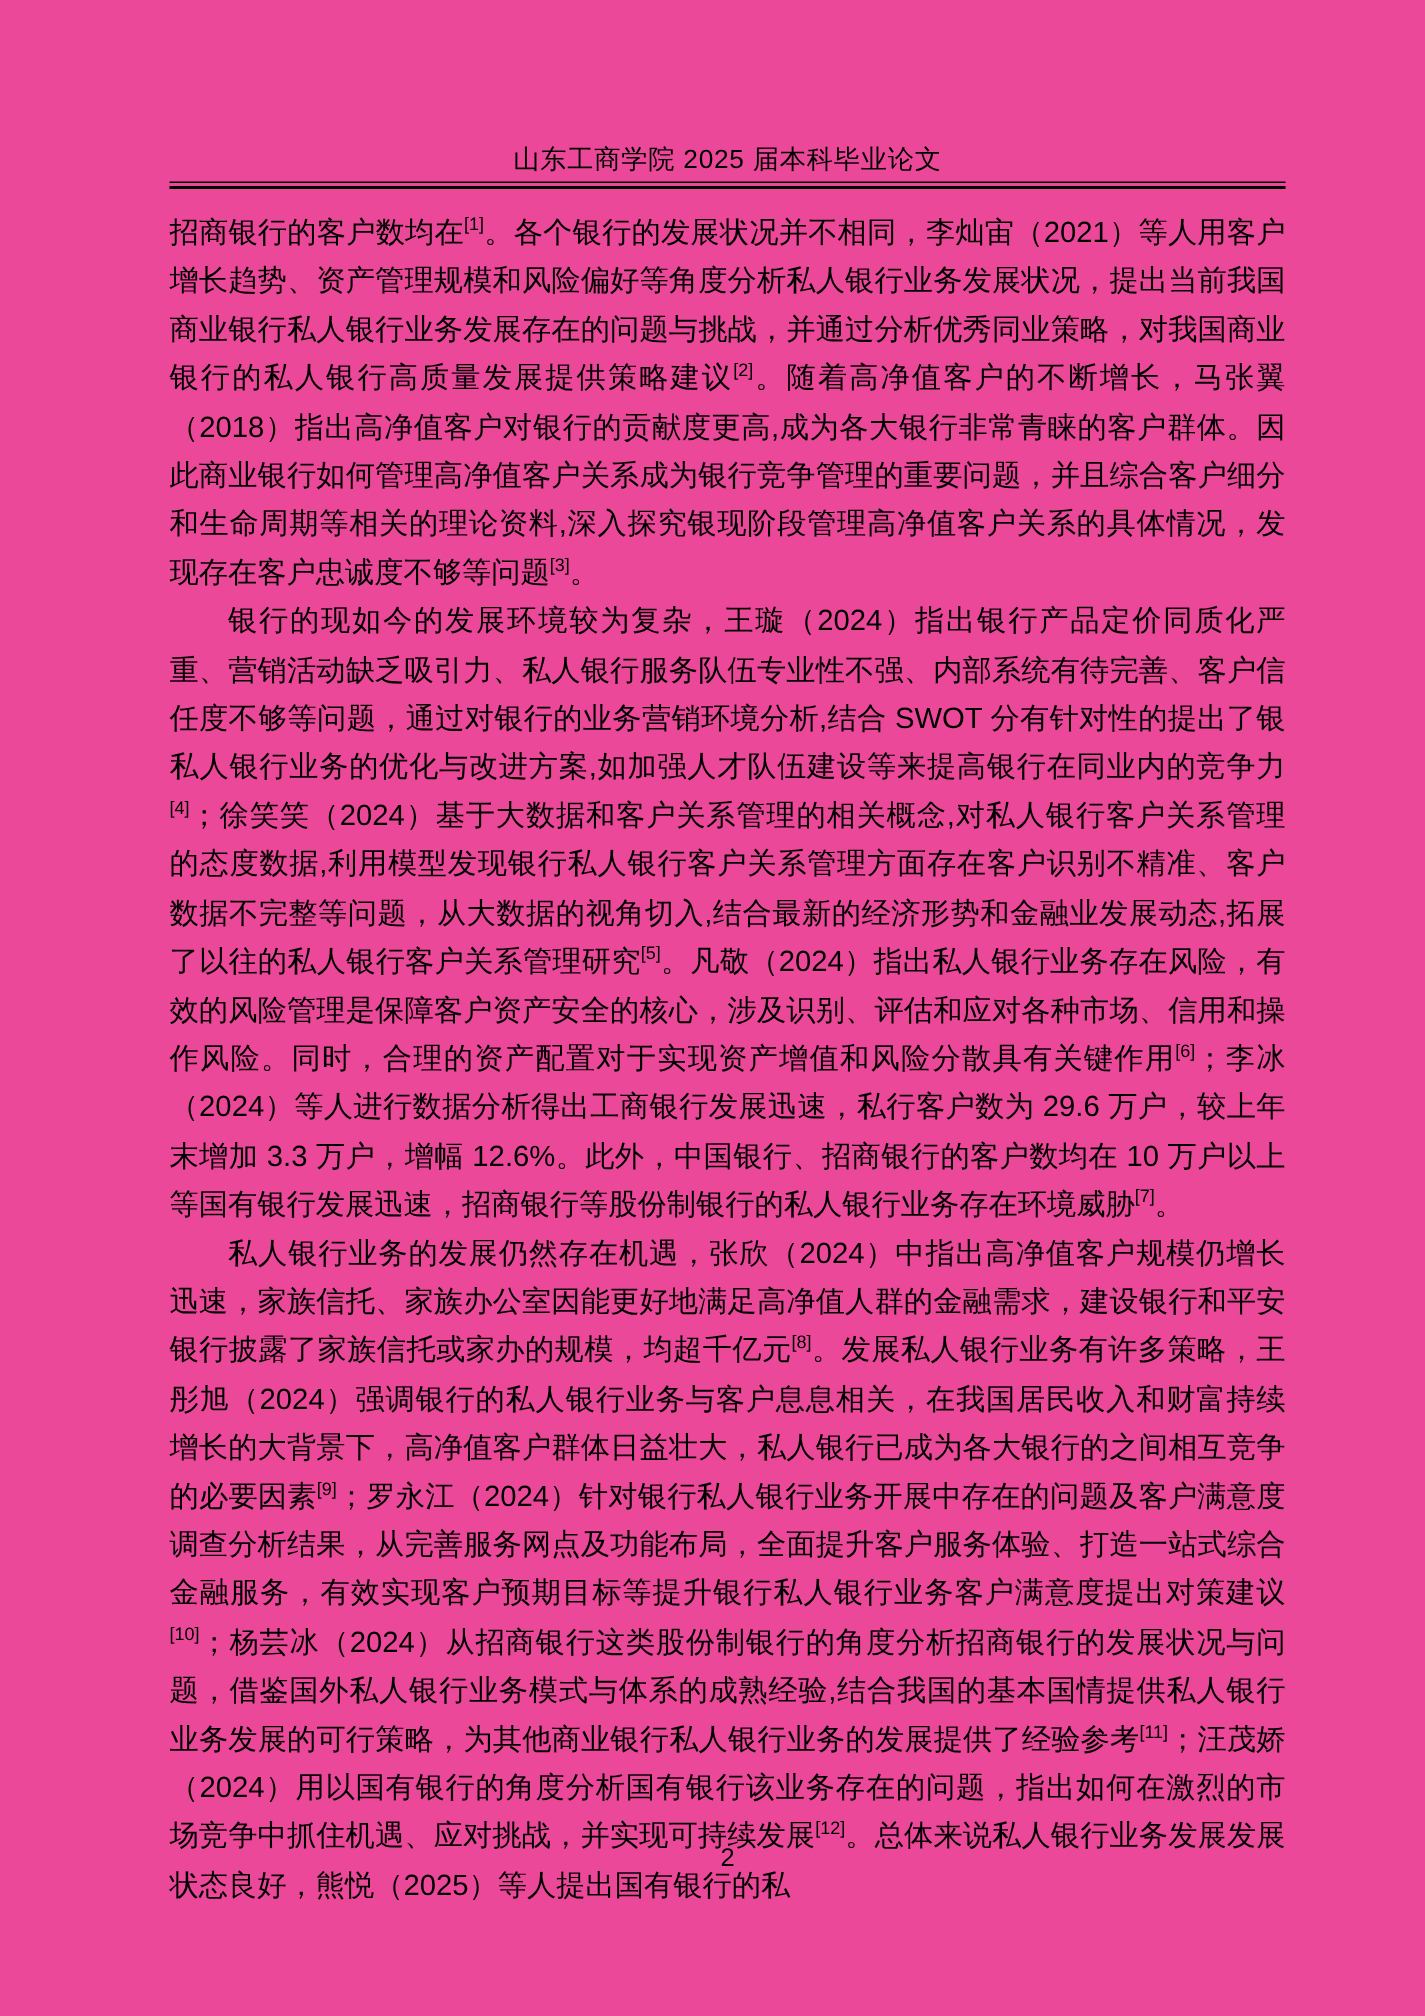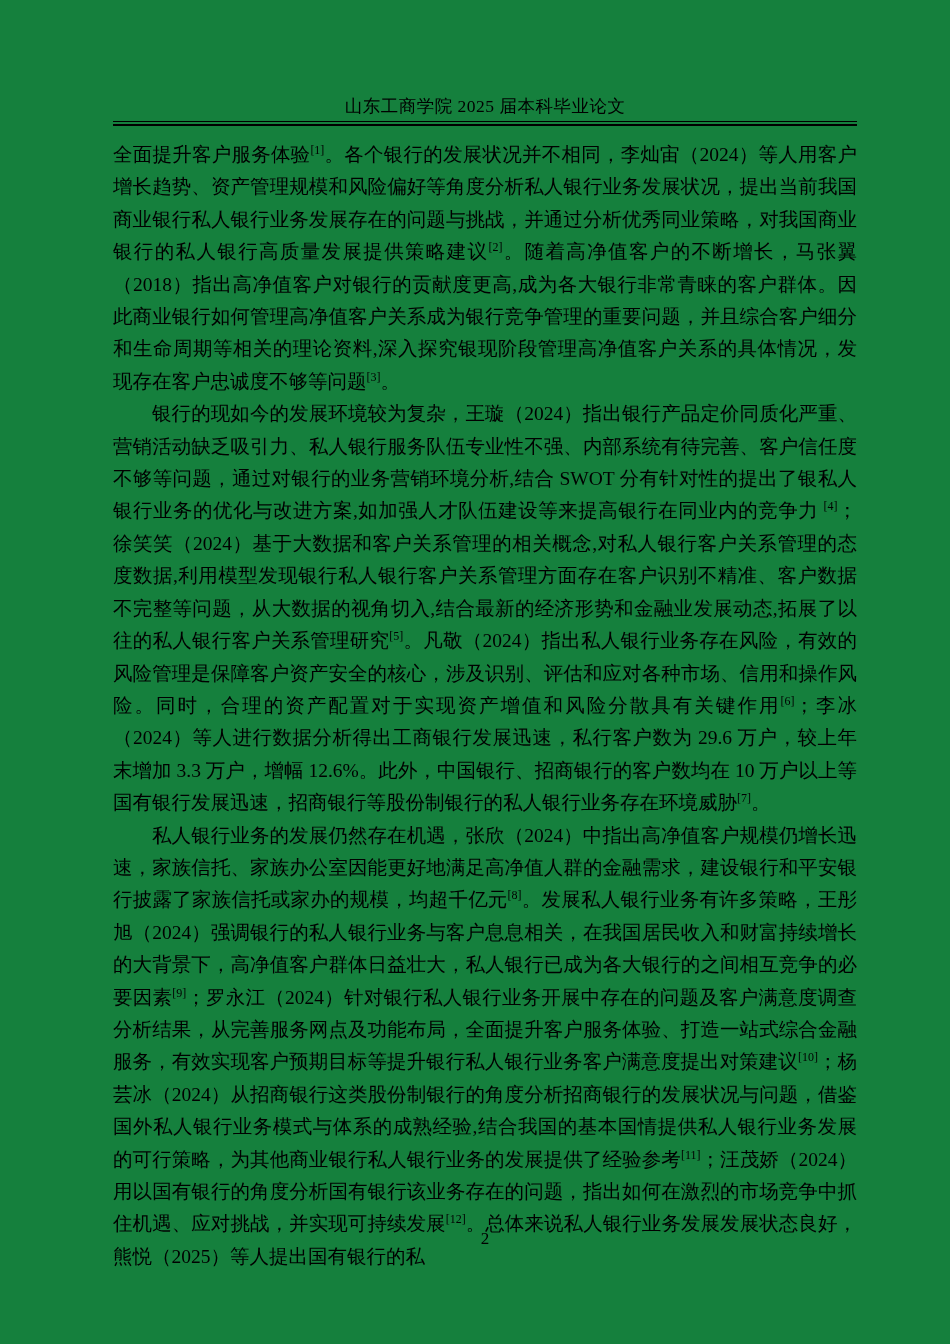--- a/index.html
+++ b/index.html
@@ -4,22 +4,22 @@
 <style>
   html, body {
     margin: 0;
     padding: 0;
     background: #ffffff;
   }
   .page {
     position: relative;
     width: 950px;
     height: 1344px;
-    background: #15803d;
-    font-family: Liberation Serif, serif;
+    background: #ec4899;
+    font-family: Liberation Sans, sans-serif;
     color: #000000;
     overflow: hidden;
   }
   .header {
     position: absolute;
     top: 0;
     left: 113px;
     width: 744px;
   }
   .header-title {
@@ -87,20 +87,20 @@
 
   <div class="header">
     <div class="header-title">山东工商学院 2025 届本科毕业论文</div>
     <div class="header-rule">
       <div class="rule-thin"></div>
       <div class="rule-thick"></div>
     </div>
   </div>
 
   <div class="body-text" id="paragraphs">
-      <p class=""><span>全面提升客户服务体验</span><sup>[1]</sup><span>。各个银行的发展状况并不相同，李灿宙（2024）等人用客户增长趋势、资产管理规模和风险偏好等角度分析私人银行业务发展状况，提出当前我国商业银行私人银行业务发展存在的问题与挑战，并通过分析优秀同业策略，对我国商业银行的私人银行高质量发展提供策略建议</span><sup>[2]</sup><span>。随着高净值客户的不断增长，马张翼（2018）指出高净值客户对银行的贡献度更高,成为各大银行非常青睐的客户群体。因此商业银行如何管理高净值客户关系成为银行竞争管理的重要问题，并且综合客户细分和生命周期等相关的理论资料,深入探究银现阶段管理高净值客户关系的具体情况，发现存在客户忠诚度不够等问题</span><sup>[3]</sup><span>。</span></p>
+      <p class=""><span>招商银行的客户数均在</span><sup>[1]</sup><span>。各个银行的发展状况并不相同，李灿宙（2021）等人用客户增长趋势、资产管理规模和风险偏好等角度分析私人银行业务发展状况，提出当前我国商业银行私人银行业务发展存在的问题与挑战，并通过分析优秀同业策略，对我国商业银行的私人银行高质量发展提供策略建议</span><sup>[2]</sup><span>。随着高净值客户的不断增长，马张翼（2018）指出高净值客户对银行的贡献度更高,成为各大银行非常青睐的客户群体。因此商业银行如何管理高净值客户关系成为银行竞争管理的重要问题，并且综合客户细分和生命周期等相关的理论资料,深入探究银现阶段管理高净值客户关系的具体情况，发现存在客户忠诚度不够等问题</span><sup>[3]</sup><span>。</span></p>
       <p class="indent"><span>银行的现如今的发展环境较为复杂，王璇（2024）指出银行产品定价同质化严重、营销活动缺乏吸引力、私人银行服务队伍专业性不强、内部系统有待完善、客户信任度不够等问题，通过对银行的业务营销环境分析,结合 SWOT 分有针对性的提出了银私人银行业务的优化与改进方案,如加强人才队伍建设等来提高银行在同业内的竞争力 </span><sup>[4]</sup><span>；徐笑笑（2024）基于大数据和客户关系管理的相关概念,对私人银行客户关系管理的态度数据,利用模型发现银行私人银行客户关系管理方面存在客户识别不精准、客户数据不完整等问题，从大数据的视角切入,结合最新的经济形势和金融业发展动态,拓展了以往的私人银行客户关系管理研究</span><sup>[5]</sup><span>。凡敬（2024）指出私人银行业务存在风险，有效的风险管理是保障客户资产安全的核心，涉及识别、评估和应对各种市场、信用和操作风险。同时，合理的资产配置对于实现资产增值和风险分散具有关键作用</span><sup>[6]</sup><span>；李冰（2024）等人进行数据分析得出工商银行发展迅速，私行客户数为 29.6 万户，较上年末增加 3.3 万户，增幅 12.6%。此外，中国银行、招商银行的客户数均在 10 万户以上等国有银行发展迅速，招商银行等股份制银行的私人银行业务存在环境威胁</span><sup>[7]</sup><span>。</span></p>
       <p class="indent"><span>私人银行业务的发展仍然存在机遇，张欣（2024）中指出高净值客户规模仍增长迅速，家族信托、家族办公室因能更好地满足高净值人群的金融需求，建设银行和平安银行披露了家族信托或家办的规模，均超千亿元</span><sup>[8]</sup><span>。发展私人银行业务有许多策略，王彤旭（2024）强调银行的私人银行业务与客户息息相关，在我国居民收入和财富持续增长的大背景下，高净值客户群体日益壮大，私人银行已成为各大银行的之间相互竞争的必要因素</span><sup>[9]</sup><span>；罗永江（2024）针对银行私人银行业务开展中存在的问题及客户满意度调查分析结果，从完善服务网点及功能布局，全面提升客户服务体验、打造一站式综合金融服务，有效实现客户预期目标等提升银行私人银行业务客户满意度提出对策建议</span><sup>[10]</sup><span>；杨芸冰（2024）从招商银行这类股份制银行的角度分析招商银行的发展状况与问题，借鉴国外私人银行业务模式与体系的成熟经验,结合我国的基本国情提供私人银行业务发展的可行策略，为其他商业银行私人银行业务的发展提供了经验参考</span><sup>[11]</sup><span>；汪茂娇（2024）用以国有银行的角度分析国有银行该业务存在的问题，指出如何在激烈的市场竞争中抓住机遇、应对挑战，并实现可持续发展</span><sup>[12]</sup><span>。总体来说私人银行业务发展发展状态良好，熊悦（2025）等人提出国有银行的私</span></p>
     </div>
 
   <div class="page-number">2</div>
 
 </div>
 
 </body></html>

